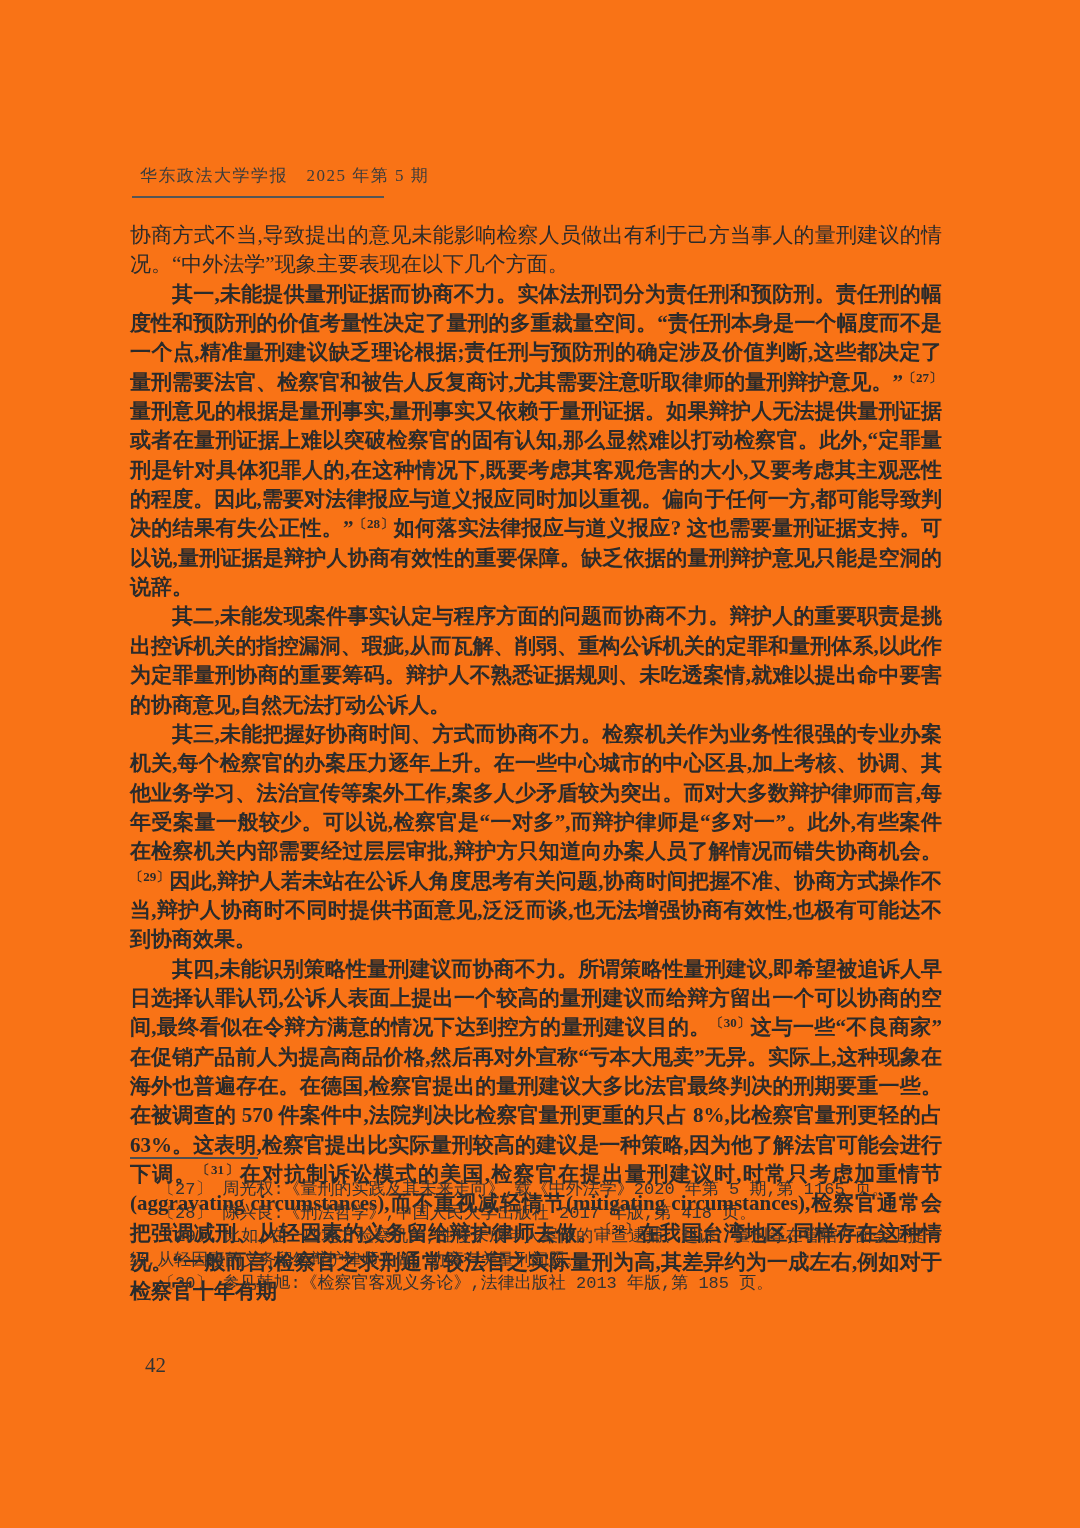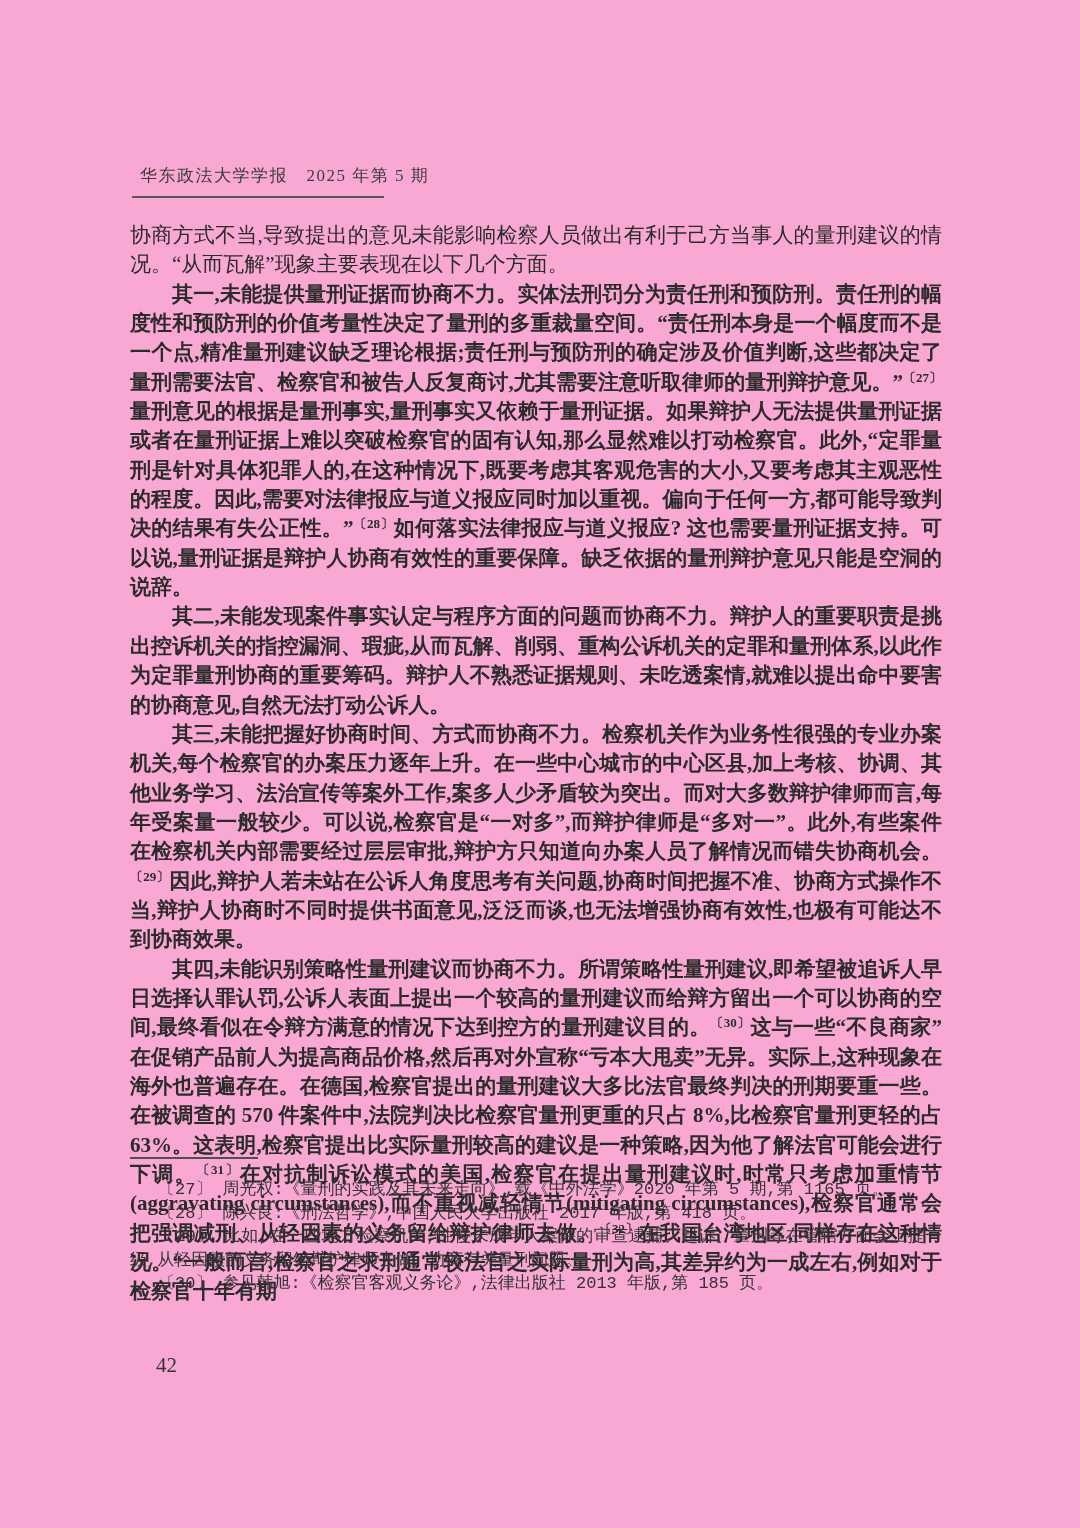--- a/index.html
+++ b/index.html
@@ -1,20 +1,20 @@
 <!DOCTYPE html>
 <html lang="zh"><head>
 <meta charset="utf-8">
 <style>
   html,body { margin:0; padding:0; background:#ffffff; }
   .page {
     position:relative;
     width:1080px;
     height:1528px;
-    background:#f9a8d4;
+    background:#f97316;
     font-family:"Liberation Serif","DejaVu Serif",serif;
     color:#262626;
     overflow:hidden;
   }
   .running-header {
     position:absolute;
     left:140px; top:164px;
     font-size:17px;
     letter-spacing:1.5px;
     color:#3c3c3c;
@@ -56,35 +56,35 @@
     font-size:17px;
     line-height:23.5px;
     text-align:justify;
     color:#333;
   }
   .fn { margin:0; text-indent:28px;font-family:Liberation Mono, monospace; }
   .fn-label { padding-right:10px; }
   .it { font-style:italic; }
   .page-number {
     position:absolute;
-    left:156px; top:1353px;
+    left:145px; top:1353px;
     font-size:21px;
     color:#333;
   }
 </style>
 </head>
 <body>
 
 <div class="page">
 
   <div class="running-header">华东政法大学学报　2025 年第 5 期</div>
   <div class="header-rule"></div>
 
   <div class="article-body">
-    <p class="para">协商方式不当,导致提出的意见未能影响检察人员做出有利于己方当事人的量刑建议的情况。“从而瓦解”现象主要表现在以下几个方面。</p>
+    <p class="para">协商方式不当,导致提出的意见未能影响检察人员做出有利于己方当事人的量刑建议的情况。“中外法学”现象主要表现在以下几个方面。</p>
     <p class="para indent"><span>其一,未能提供量刑证据而协商不力。实体法刑罚分为责任刑和预防刑。责任刑的幅度性和预防刑的价值考量性决定了量刑的多重裁量空间。“责任刑本身是一个幅度而不是一个点,精准量刑建议缺乏理论根据;责任刑与预防刑的确定涉及价值判断,这些都决定了量刑需要法官、检察官和被告人反复商讨,尤其需要注意听取律师的量刑辩护意见。”</span><sup class="fnref">〔27〕</sup><span>量刑意见的根据是量刑事实,量刑事实又依赖于量刑证据。如果辩护人无法提供量刑证据或者在量刑证据上难以突破检察官的固有认知,那么显然难以打动检察官。此外,“定罪量刑是针对具体犯罪人的,在这种情况下,既要考虑其客观危害的大小,又要考虑其主观恶性的程度。因此,需要对法律报应与道义报应同时加以重视。偏向于任何一方,都可能导致判决的结果有失公正性。”</span><sup class="fnref">〔28〕</sup><span>如何落实法律报应与道义报应? 这也需要量刑证据支持。可以说,量刑证据是辩护人协商有效性的重要保障。缺乏依据的量刑辩护意见只能是空洞的说辞。</span></p>
     <p class="para indent">其二,未能发现案件事实认定与程序方面的问题而协商不力。辩护人的重要职责是挑出控诉机关的指控漏洞、瑕疵,从而瓦解、削弱、重构公诉机关的定罪和量刑体系,以此作为定罪量刑协商的重要筹码。辩护人不熟悉证据规则、未吃透案情,就难以提出命中要害的协商意见,自然无法打动公诉人。</p>
     <p class="para indent"><span>其三,未能把握好协商时间、方式而协商不力。检察机关作为业务性很强的专业办案机关,每个检察官的办案压力逐年上升。在一些中心城市的中心区县,加上考核、协调、其他业务学习、法治宣传等案外工作,案多人少矛盾较为突出。而对大多数辩护律师而言,每年受案量一般较少。可以说,检察官是“一对多”,而辩护律师是“多对一”。此外,有些案件在检察机关内部需要经过层层审批,辩护方只知道向办案人员了解情况而错失协商机会。</span><sup class="fnref">〔29〕</sup><span>因此,辩护人若未站在公诉人角度思考有关问题,协商时间把握不准、协商方式操作不当,辩护人协商时不同时提供书面意见,泛泛而谈,也无法增强协商有效性,也极有可能达不到协商效果。</span></p>
     <p class="para indent"><span>其四,未能识别策略性量刑建议而协商不力。所谓策略性量刑建议,即希望被追诉人早日选择认罪认罚,公诉人表面上提出一个较高的量刑建议而给辩方留出一个可以协商的空间,最终看似在令辩方满意的情况下达到控方的量刑建议目的。</span><sup class="fnref">〔30〕</sup><span>这与一些“不良商家”在促销产品前人为提高商品价格,然后再对外宣称“亏本大甩卖”无异。实际上,这种现象在海外也普遍存在。在德国,检察官提出的量刑建议大多比法官最终判决的刑期要重一些。在被调查的 570 件案件中,法院判决比检察官量刑更重的只占 8%,比检察官量刑更轻的占 63%。这表明,检察官提出比实际量刑较高的建议是一种策略,因为他了解法官可能会进行下调。</span><sup class="fnref">〔31〕</sup><span>在对抗制诉讼模式的美国,检察官在提出量刑建议时,时常只考虑加重情节(aggravating circumstances),而不重视减轻情节(mitigating circumstances),检察官通常会把强调减刑、从轻因素的义务留给辩护律师去做。</span><sup class="fnref">〔32〕</sup><span>在我国台湾地区,同样存在这种情况。“一般而言,检察官之求刑通常较法官之实际量刑为高,其差异约为一成左右,例如对于检察官十年有期</span></p>
   </div>
 
   <div class="fn-rule"></div>
 
   <div class="footnotes">
     <p class="fn"><span class="fn-label">〔27〕</span><span>周光权:《量刑的实践及其未来走向》,载《中外法学》2020 年第 5 期,第 1165 页。</span></p>

